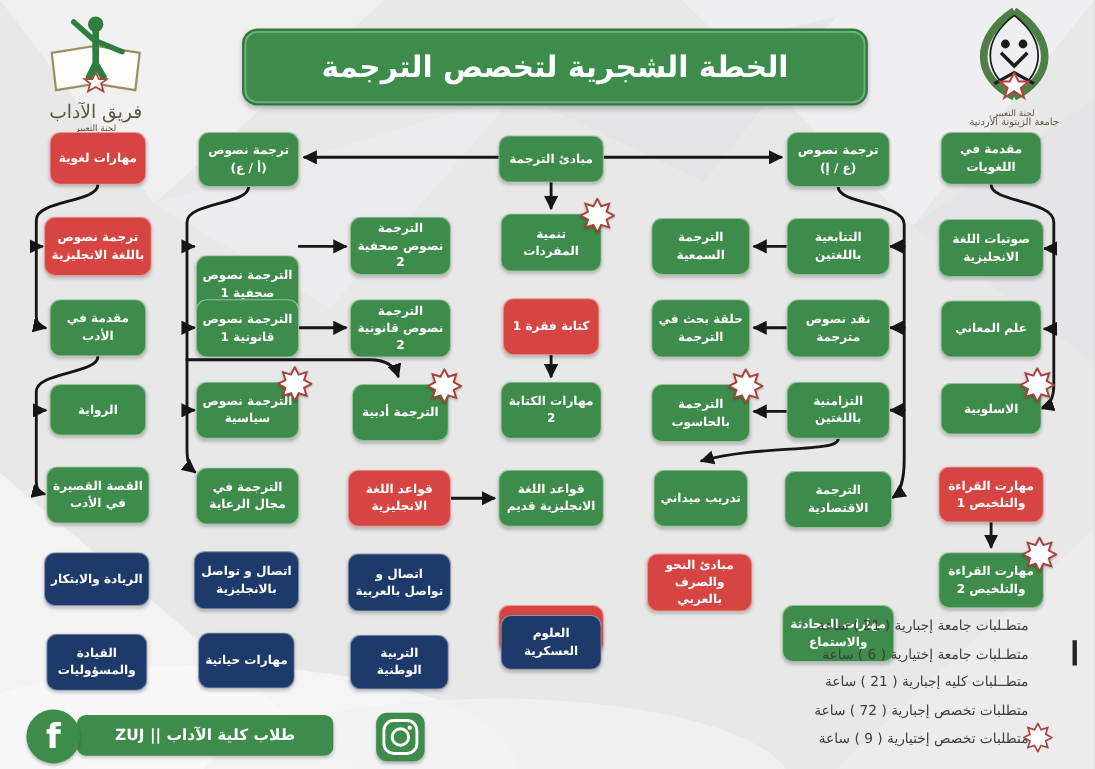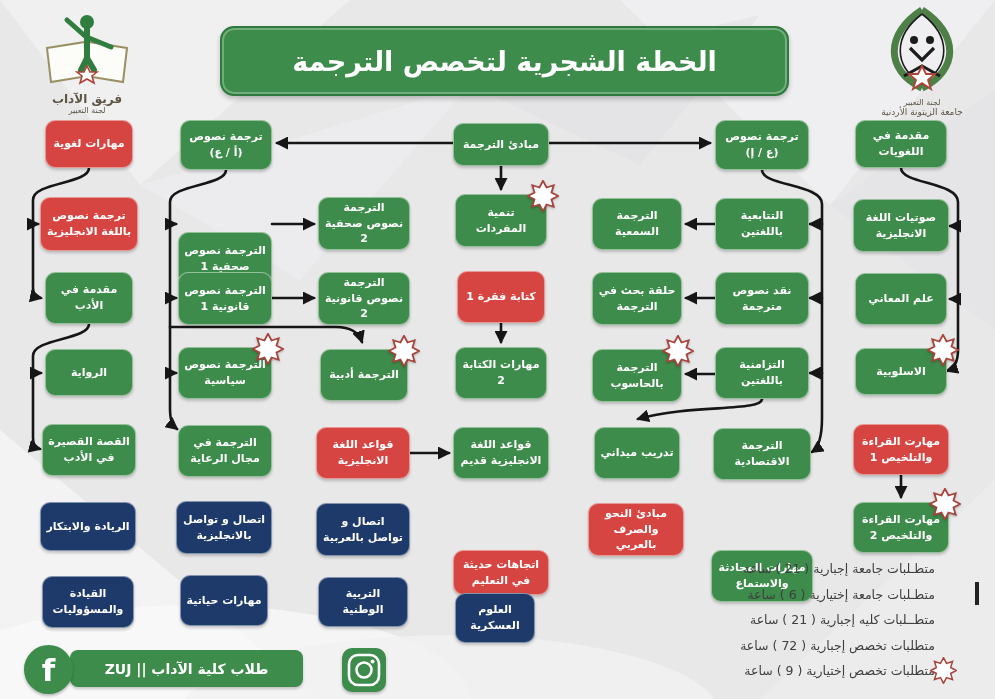--- a/index.html
+++ b/index.html
@@ -27,21 +27,21 @@
   .legend-row{display:flex;align-items:center;gap:10px;height:25.5px;direction:rtl;}
   .swatch-wrap{position:relative;width:34px;height:20px;flex:0 0 auto;}
   .swatch{width:34px;height:20px;box-sizing:border-box;}
   .swatch.white{border:2px solid #232323;background:#fff;}
   .legend-star{position:absolute;left:-15px;top:-4px;width:27px;height:27px;}
   .legend-label{font-size:12.5px;color:#3e3e3e;white-space:nowrap;}
 
   .logo{position:absolute;z-index:3;text-align:center;color:#5d5443;}
   .logo-left{left:28px;top:10px;width:118px;}
   .logo-right{left:856px;top:4px;width:132px;}
-  .logo-title{font-size:12px;font-weight:bold;direction:rtl;text-align:center;}
+  .logo-title{font-size:17px;font-weight:normal;direction:rtl;text-align:center;}
   .logo-sub{font-size:8px;direction:rtl;}
   .pill{position:absolute;background:#3e8c4b;border-radius:8px;height:37px;display:flex;
     align-items:center;justify-content:center;color:#fff;font-weight:bold;font-size:14px;
     direction:rtl;box-shadow:0 2px 3px rgba(0,0,0,.2);}
   .fb-circle{position:absolute;left:24px;top:645px;width:49px;height:49px;border-radius:50%;
     background:#3e8c4b;z-index:4;display:flex;align-items:center;justify-content:center;
     color:#fff;font-weight:bold;font-size:31px;box-shadow:0 2px 3px rgba(0,0,0,.25);}
   .ig-icon{position:absolute;left:342px;top:648px;width:44px;height:44px;border-radius:10px;
     background:#3e8c4b;z-index:4;box-shadow:0 2px 3px rgba(0,0,0,.25);}
 </style>
@@ -208,21 +208,21 @@
       </div>
       <div class="box green" style="left: 455px; top: 347px; width: 92px; height: 52px;">
         <span>مهارات الكتابة 2</span>
       </div>
       <div class="box green" style="left: 453px; top: 427px; width: 96px; height: 52px;">
         <span>قواعد اللغة الانجليزية قديم</span>
       </div>
       <div class="box red" style="left: 453px; top: 503px; width: 96px; height: 45px; margin-top: 47px;">
         <span>اتجاهات حديثة في التعليم</span>
       </div>
-      <div class="box navy" style="left: 455px; top: 593px; width: 80px; height: 50px; justify-content: flex-end;">
+      <div class="box navy" style="left: 455px; top: 559px; width: 92px; height: 50px; justify-content: flex-end;">
         <span>العلوم العسكرية</span>
       </div>
       <div class="box green" style="left: 318px; top: 197px; width: 92px; height: 53px; justify-content: center;">
         <span>الترجمة نصوص صحفية 2</span>
       </div>
       <div class="box green" style="left: 318px; top: 272px; width: 92px; height: 53px;">
         <span>الترجمة نصوص قانونية 2</span>
       </div>
       <div class="box green" style="left: 320px; top: 349px; width: 88px; height: 52px;">
         <span>الترجمة أدبية</span>

